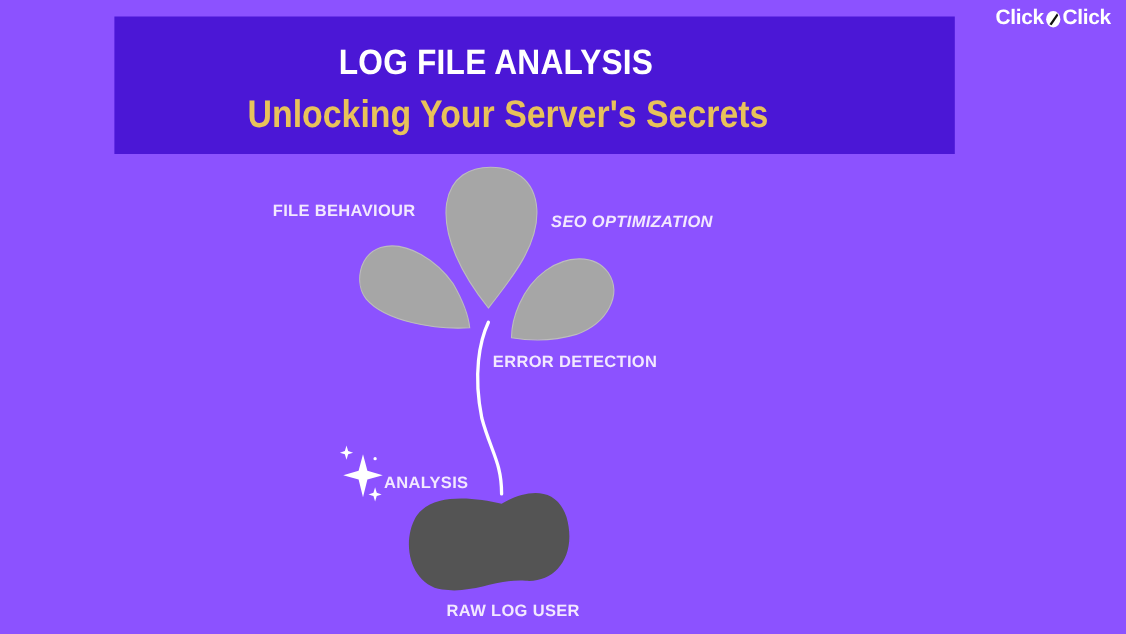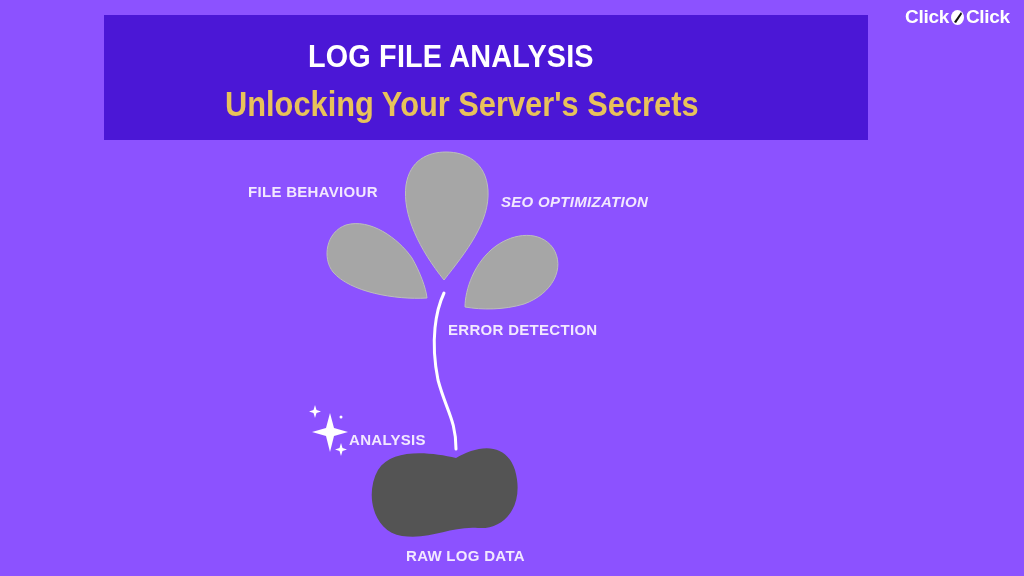--- a/index.html
+++ b/index.html
@@ -45,13 +45,13 @@
     <path d="M315 405 L316.5 410 L321 411.5 L316.5 413 L315 418 L313.5 413 L309 411.5 L313.5 410 Z"></path>
     <path d="M341 443 L342.5 448 L347 449.5 L342.5 451 L341 456 L339.5 451 L335 449.5 L339.5 448 Z"></path>
     <circle cx="341" cy="417" r="1.5"></circle>
   </g>
 </svg>
 
 <div class="label" style="left:248px; top:183px;">FILE BEHAVIOUR</div>
 <div class="label" style="left:501px; top:193px;font-style:italic;">SEO OPTIMIZATION</div>
 <div class="label" style="left:448px; top:321px;">ERROR DETECTION</div>
 <div class="label" style="left:349px; top:415px;margin-top:16px;">ANALYSIS</div>
-<div class="label" style="left:406px; top:547px;">RAW LOG DATA</div>
+<div class="label" style="left:406px; top:547px;">RAW LOG USER</div>
 
 </body></html>

